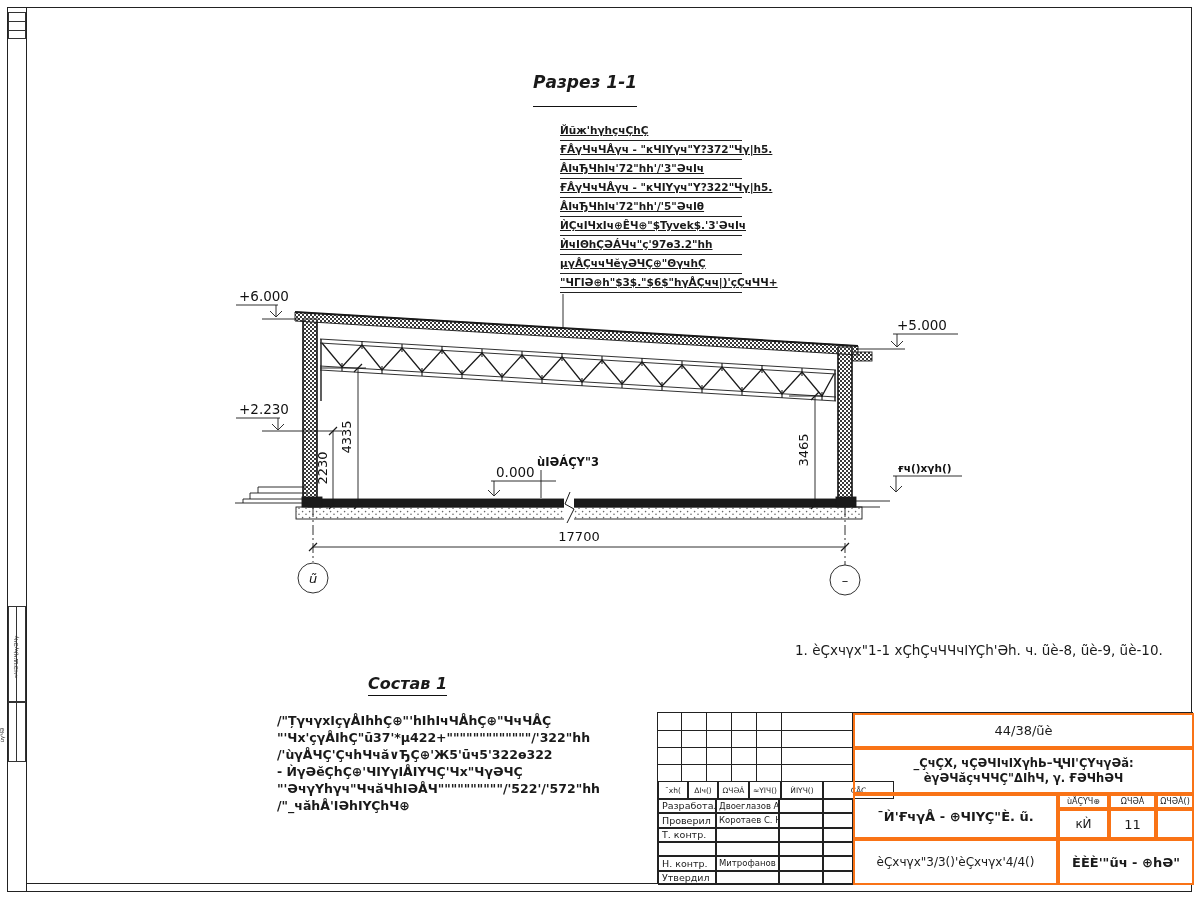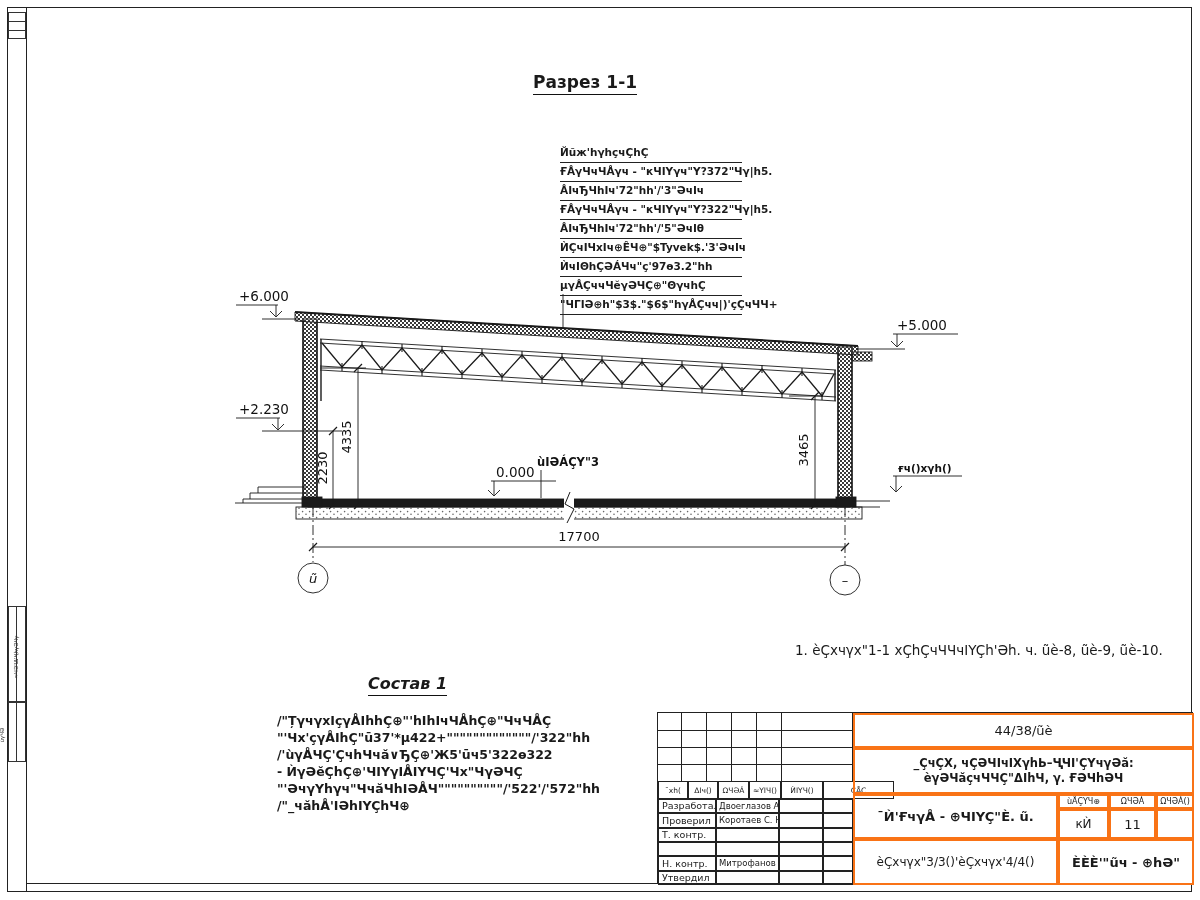--- a/index.html
+++ b/index.html
@@ -13,24 +13,24 @@
   .frame-bottom{ position:absolute; left:26px; top:883px; width:1167px; height:1px; background:#222; }
 
   .corner-box { position:absolute; left:8px; top:12px; width:18px; height:27px; border:1px solid #333; box-sizing:border-box;
     background:
       linear-gradient(#333,#333) 0 8px/100% 1px no-repeat,
       linear-gradient(#333,#333) 0 17px/100% 1px no-repeat; }
   .mbox { position:absolute; left:8px; width:18px; border:1px solid #333; box-sizing:border-box;
     background: linear-gradient(#333,#333) 7px 0/1px 100% no-repeat; }
   .mbox span { position:absolute; left:-14px; top:50%; transform:rotate(-90deg); font-size:5.5px; white-space:nowrap; color:#333; }
 
-  .main-title { position:absolute; left:533px; top:72px; font-size:17px; font-weight:700;
-                border-bottom:1.4px solid #111; padding-bottom:2px; }
-
-  .flags { position:absolute; left:560px; top:144px; width:182px; }
+  .main-title { position:absolute; left:533px; top:72px; font-size:17px; font-style:italic; font-weight:700;
+                border-bottom:1.4px solid #111; padding-bottom:14px; }
+
+  .flags { position:absolute; left:560px; top:122px; width:182px;text-decoration:underline; }
   .flag-row { height:18px; line-height:16px; border-bottom:1.1px solid #222; font-size:10.5px; font-weight:700;
               white-space:nowrap; overflow:visible; }
 
   .note { position:absolute; left:795px; top:642px; font-size:13.5px; white-space:nowrap; }
 
   .sostav-title { position:absolute; left:368px; top:674px; font-size:16px; font-style:italic; font-weight:700;
                   border-bottom:1.3px solid #111; padding-bottom:2px; }
   .sostav { position:absolute; left:277px; top:712px; font-size:12.5px; font-weight:600; line-height:17px; white-space:nowrap; }
 
   .stamp { position:absolute; left:657px; top:712px; width:536px; height:172px; border:1.5px solid #222; box-sizing:border-box; background:#fff; }

